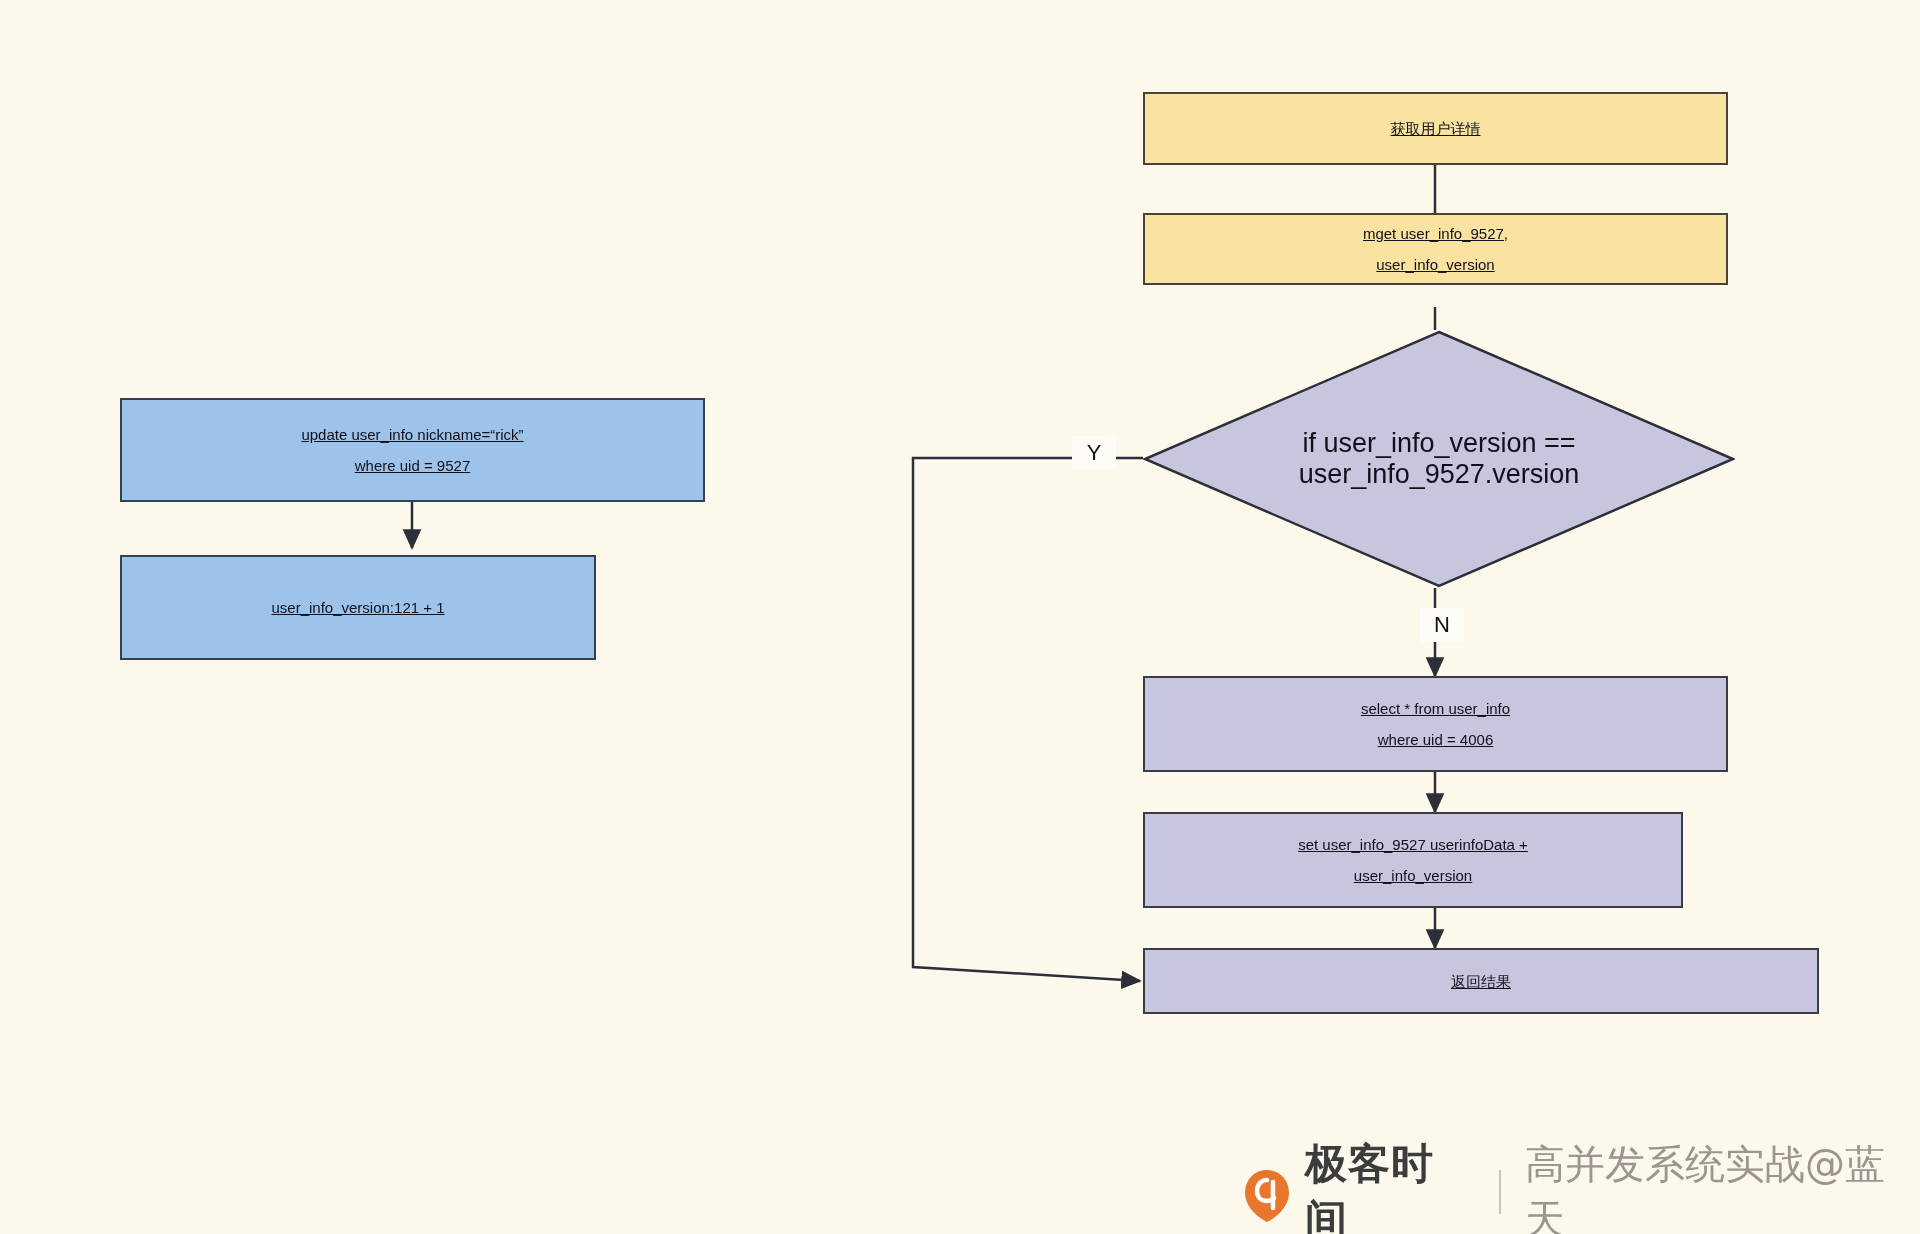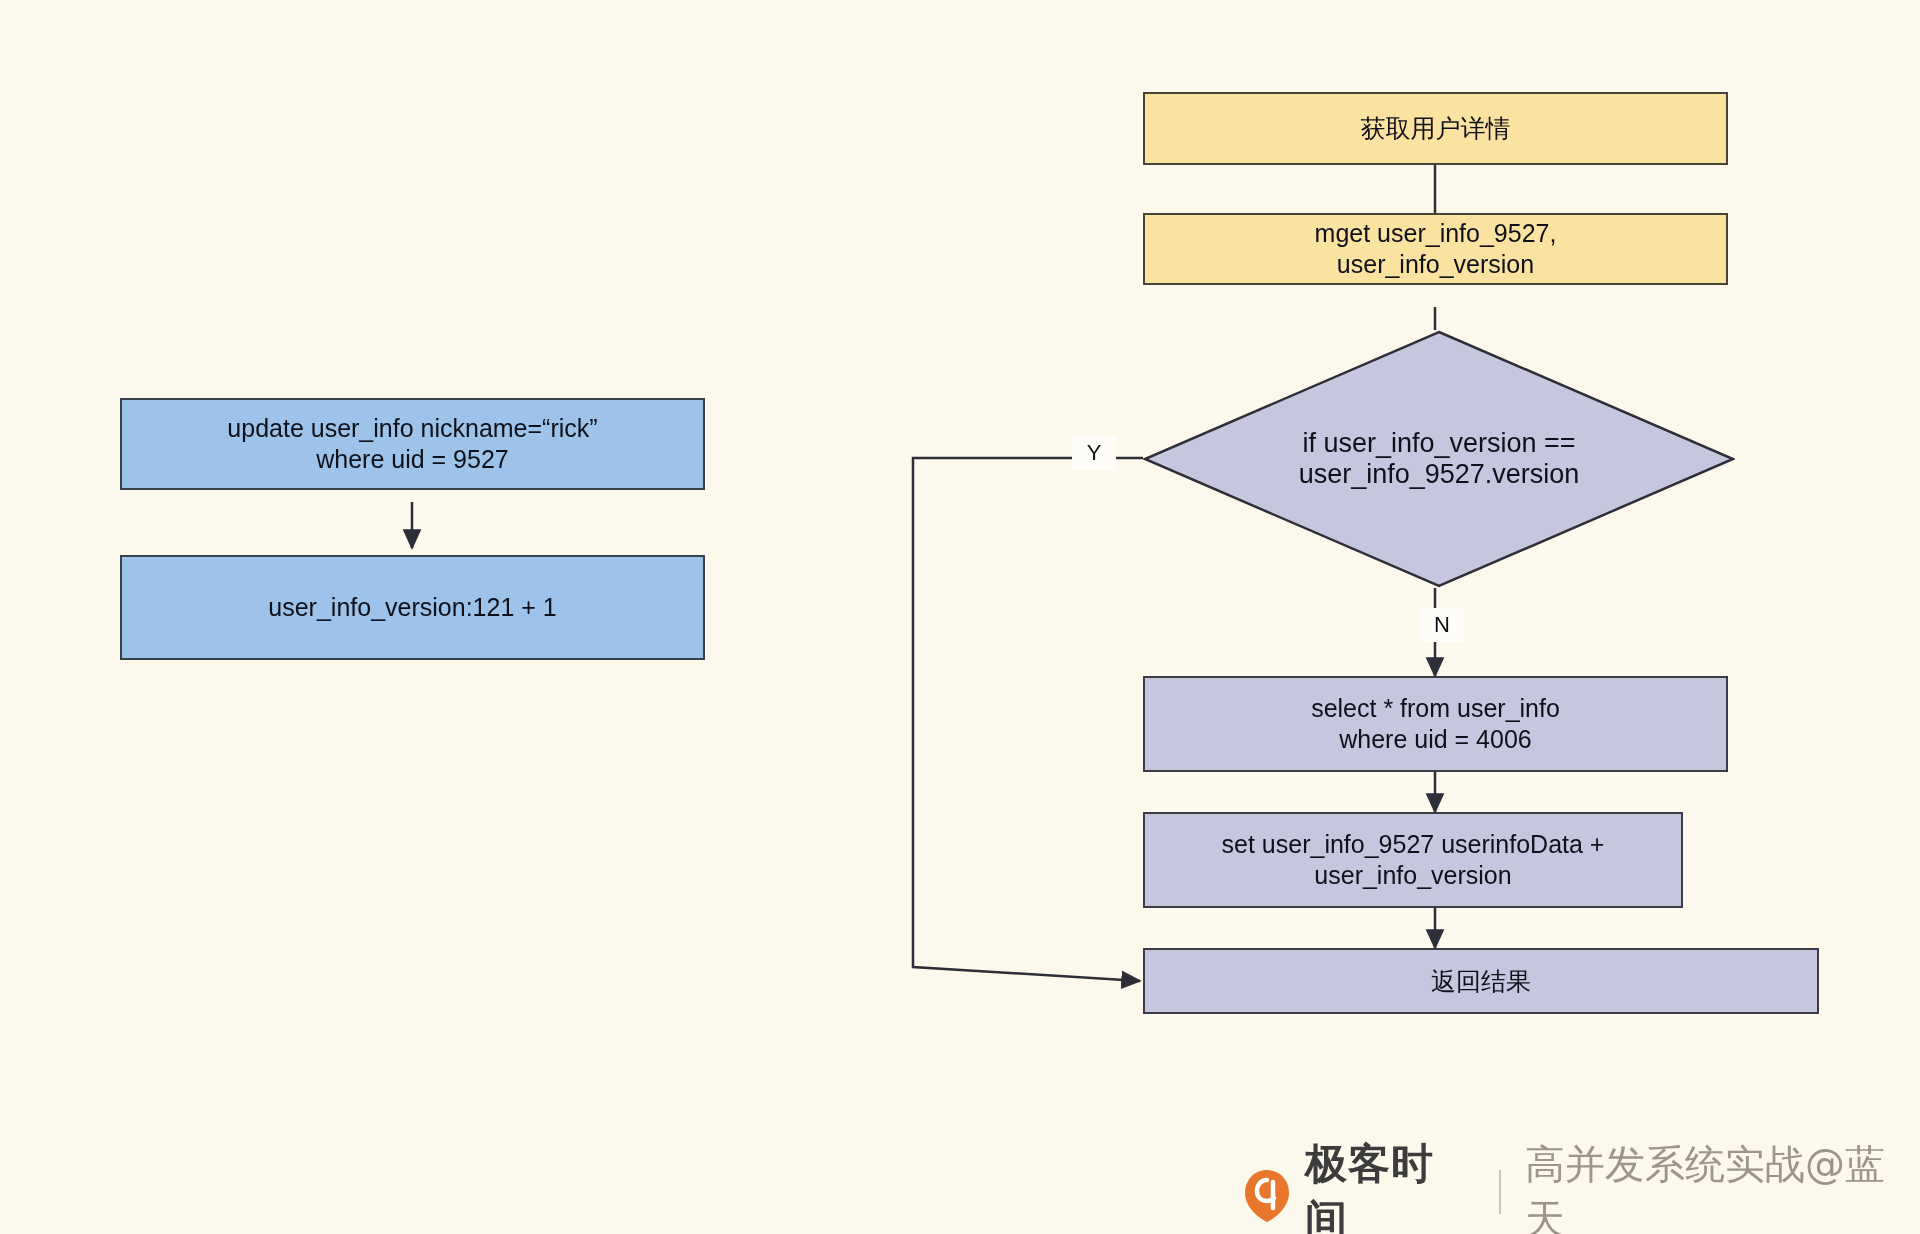--- a/index.html
+++ b/index.html
@@ -16,25 +16,26 @@
     overflow: hidden;
   }
   .node {
     position: absolute;
     box-sizing: border-box;
     border: 2px solid #3a3a46;
     display: flex;
     align-items: center;
     justify-content: center;
     text-align: center;
-    font-size: 25px;
+    font-size: 15px;
     line-height: 31px;
     color: #10101a;
     white-space: pre-line;
     padding: 4px 10px;
+    text-decoration: underline;
   }
   .node.yellow { background: #fae3a0; border-color: #4a4438; }
   .node.blue   { background: #9dc3ea; border-color: #37414d; }
   .node.purple { background: #c6c6de; border-color: #3b3b48; }
 
   
   .diamond-wrap {
     position: absolute;
   }
   .diamond-wrap svg { display:block; }
@@ -123,24 +124,24 @@
 
     <path d="M 1435 588 L 1435 676" stroke="#2e2e38" stroke-width="2.5" fill="none" marker-end="url(#arrow)"></path>
 
     <path d="M 1435 772 L 1435 812" stroke="#2e2e38" stroke-width="2.5" fill="none" marker-end="url(#arrow)"></path>
 
     <path d="M 1435 908 L 1435 948" stroke="#2e2e38" stroke-width="2.5" fill="none" marker-end="url(#arrow)"></path>
 
     <path d="M 1143 458 L 913 458 L 913 967 L 1140 981" stroke="#2e2e38" stroke-width="2.5" fill="none" marker-end="url(#arrow)"></path>
   </svg>
 
-  <div class="node blue" style="left:120px; top:398px; width:585px; height:92px;">update user_info nickname=“rick”
+  <div class="node blue" style="left:120px; top:398px; width:585px; height:104px;">update user_info nickname=“rick”
 where uid = 9527</div>
 
-  <div class="node blue" style="left:120px; top:555px; width:585px; height:105px;">user_info_version:121 + 1</div>
+  <div class="node blue" style="left:120px; top:555px; width:476px; height:105px;">user_info_version:121 + 1</div>
 
   <div class="node yellow" style="left:1143px; top:92px; width:585px; height:73px;">获取用户详情</div>
 
   <div class="node yellow" style="left:1143px; top:213px; width:585px; height:72px;">mget user_info_9527,
 user_info_version</div>
 
   <div class="diamond-wrap" style="left:1143px; top:330px; width:592px; height:258px;">
     <svg width="592" height="258" viewBox="0 0 592 258">
       <polygon points="296,2 590,129 296,256 2,129" fill="#c6c6de" stroke="#2e2e38" stroke-width="2.5"></polygon>
     </svg>

